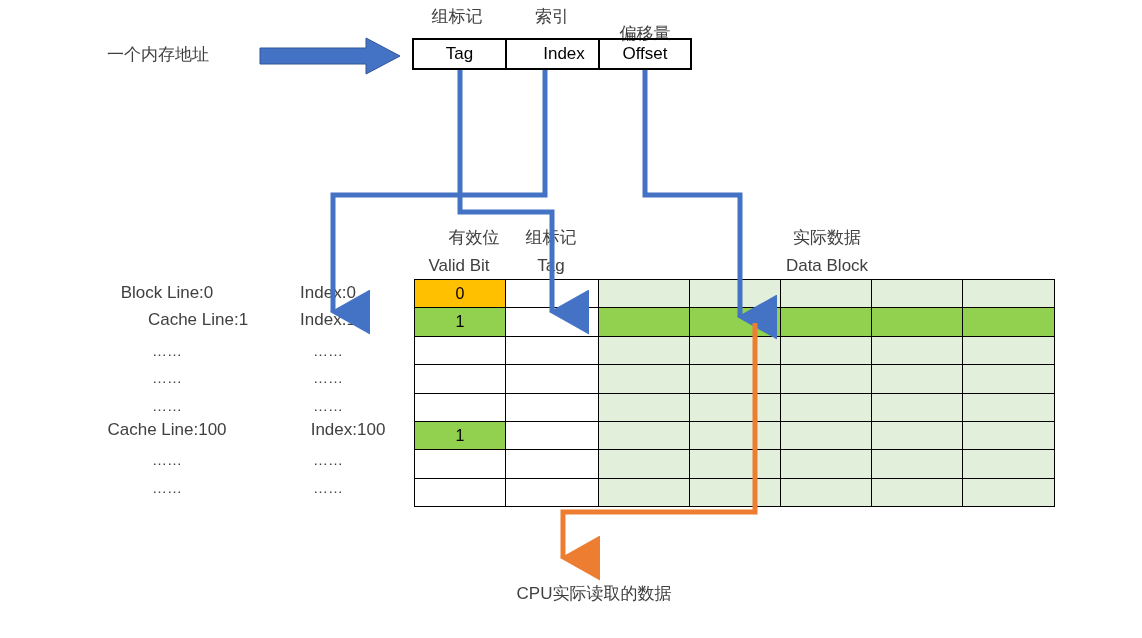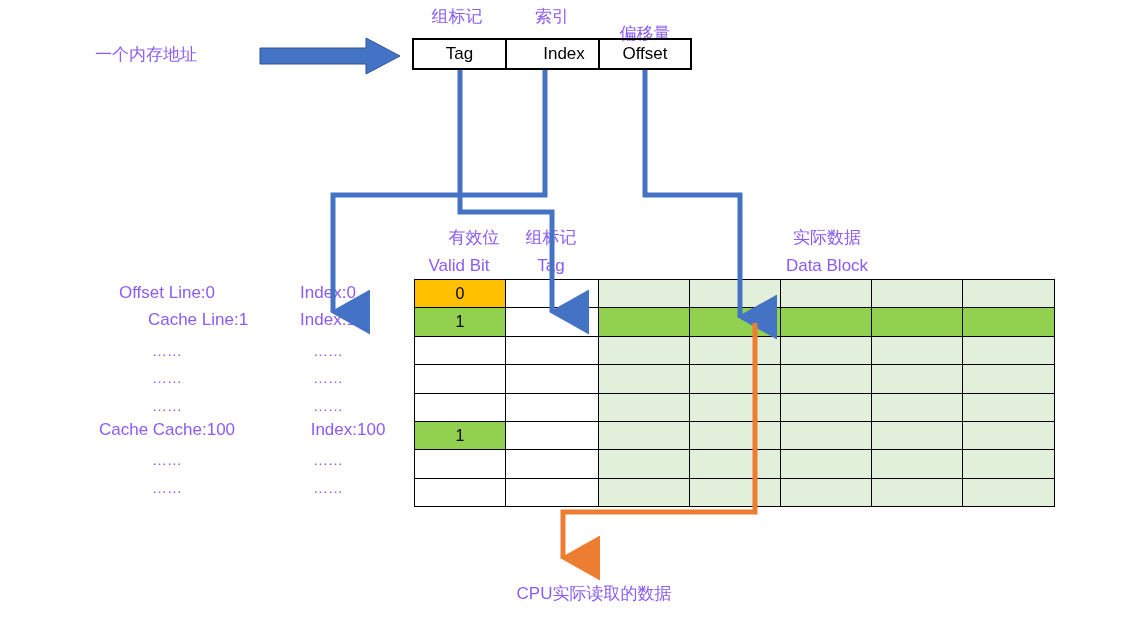--- a/index.html
+++ b/index.html
@@ -19,21 +19,21 @@
     position: absolute;
     left: 0; top: 0;
     width: 1142px;
     height: 638px;
   }
   .lbl {
     position: absolute;
     white-space: nowrap;
     font-size: 17px;
     line-height: 1;
-    color: #8b5cf6;
+    color: #404040;
   }
   .lbl.cn { font-size: 17px; }
   .center { transform: translateX(-50%); text-align: center; }
 
   
   #addr-box {
     position: absolute;
     left: 412px;
     top: 38px;
     width: 280px;
@@ -91,44 +91,44 @@
 </style>
 </head>
 <body>
 
 <div class="stage">
 
   <div class="lbl cn center" style="left:457px; top:8px;">组标记</div>
   <div class="lbl cn center" style="left:552px; top:8px;">索引</div>
   <div class="lbl cn center" style="left:645px; top:25px;">偏移量</div>
 
-  <div class="lbl cn" style="left:95px; top:46px;">一个内存地址</div>
+  <div class="lbl cn" style="left:107px; top:46px;">一个内存地址</div>
 
   <div id="addr-box">
     <div class="seg s0">Tag</div>
     <div class="seg s1">Index</div>
     <div class="seg s2">Offset</div>
   </div>
 
   <div class="lbl cn center" style="left:474px; top:229px;">有效位</div>
   <div class="lbl center" style="left:459px; top:257px;">Valid Bit</div>
 
   <div class="lbl cn center" style="left:551px; top:229px;">组标记</div>
   <div class="lbl center" style="left:551px; top:257px;">Tag</div>
 
   <div class="lbl cn center" style="left:827px; top:229px;text-align:center;">实际数据</div>
   <div class="lbl center" style="left:827px; top:257px;">Data Block</div>
 
   <div id="cacheline-labels">
-      <div class="lbl center" style="left: 167px; top: 284px;">Offset Line:0</div>
+      <div class="lbl center" style="left: 167px; top: 284px;">Block Line:0</div>
       <div class="lbl center" style="left: 158px; top: 311.4px; margin-left: 40px;">Cache Line:1</div>
       <div class="lbl center cn" style="left: 167px; top: 342.8px; font-size: 15px; letter-spacing: 0px;">……</div>
       <div class="lbl center cn" style="left: 167px; top: 370.2px; font-size: 15px; letter-spacing: 0px;">……</div>
       <div class="lbl center cn" style="left: 167px; top: 397.6px; font-size: 15px; letter-spacing: 0px;">……</div>
-      <div class="lbl center" style="left: 167px; top: 421px;">Cache Cache:100</div>
+      <div class="lbl center" style="left: 167px; top: 421px;">Cache Line:100</div>
       <div class="lbl center cn" style="left: 167px; top: 452.4px; font-size: 15px; letter-spacing: 0px;">……</div>
       <div class="lbl center cn" style="left: 167px; top: 479.8px; font-size: 15px; letter-spacing: 0px;">……</div>
     </div>
   <div id="index-labels">
       <div class="lbl center" style="left: 328px; top: 284px;">Index:0</div>
       <div class="lbl center" style="left: 328px; top: 311.4px;">Index:1</div>
       <div class="lbl center cn" style="left: 328px; top: 342.8px; font-size: 15px; letter-spacing: 0px;">……</div>
       <div class="lbl center cn" style="left: 328px; top: 370.2px; font-size: 15px; letter-spacing: 0px;">……</div>
       <div class="lbl center cn" style="left: 328px; top: 397.6px; font-size: 15px; letter-spacing: 0px;">……</div>
       <div class="lbl center" style="left: 328px; top: 421px; margin-left: 20px;">Index:100</div>

